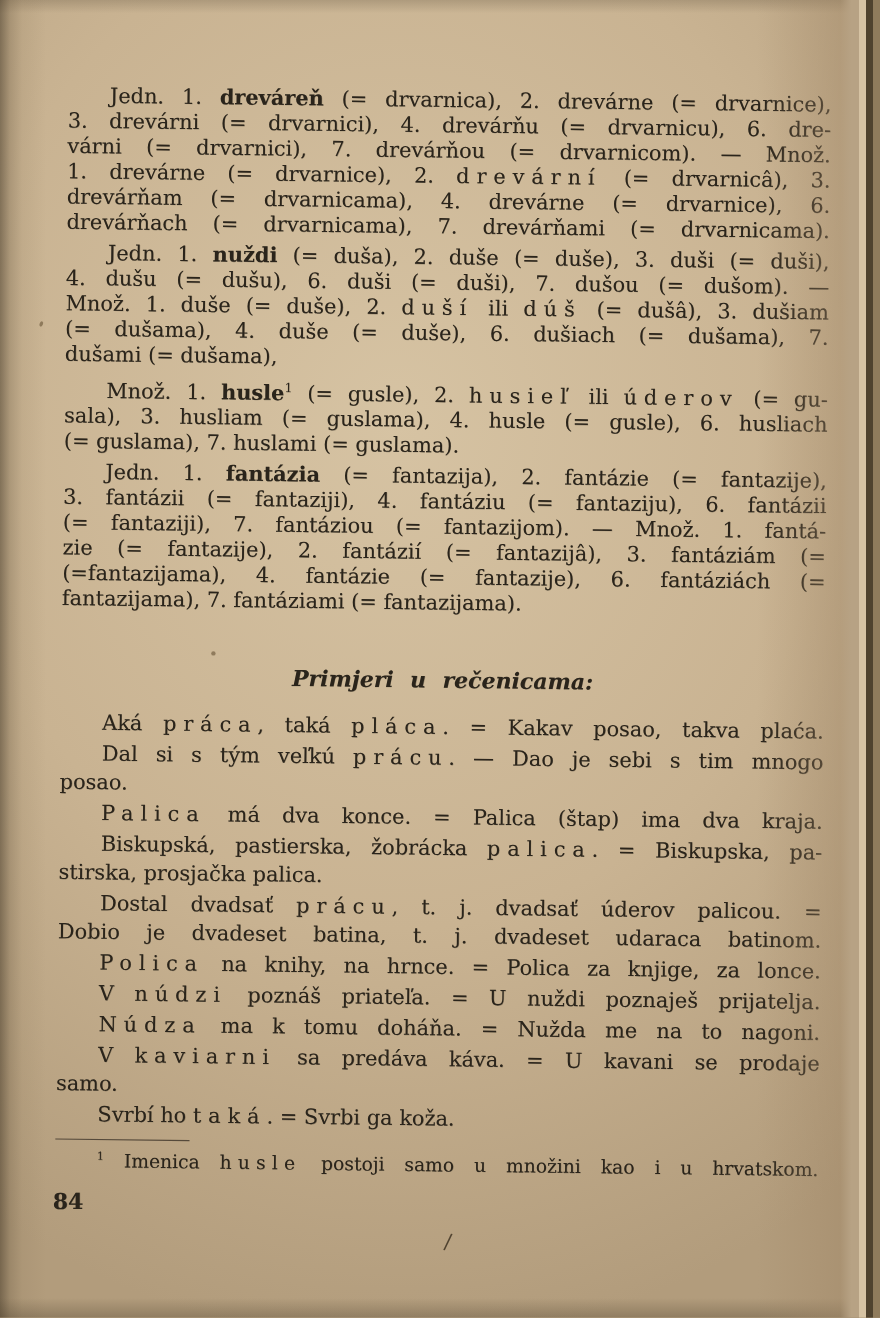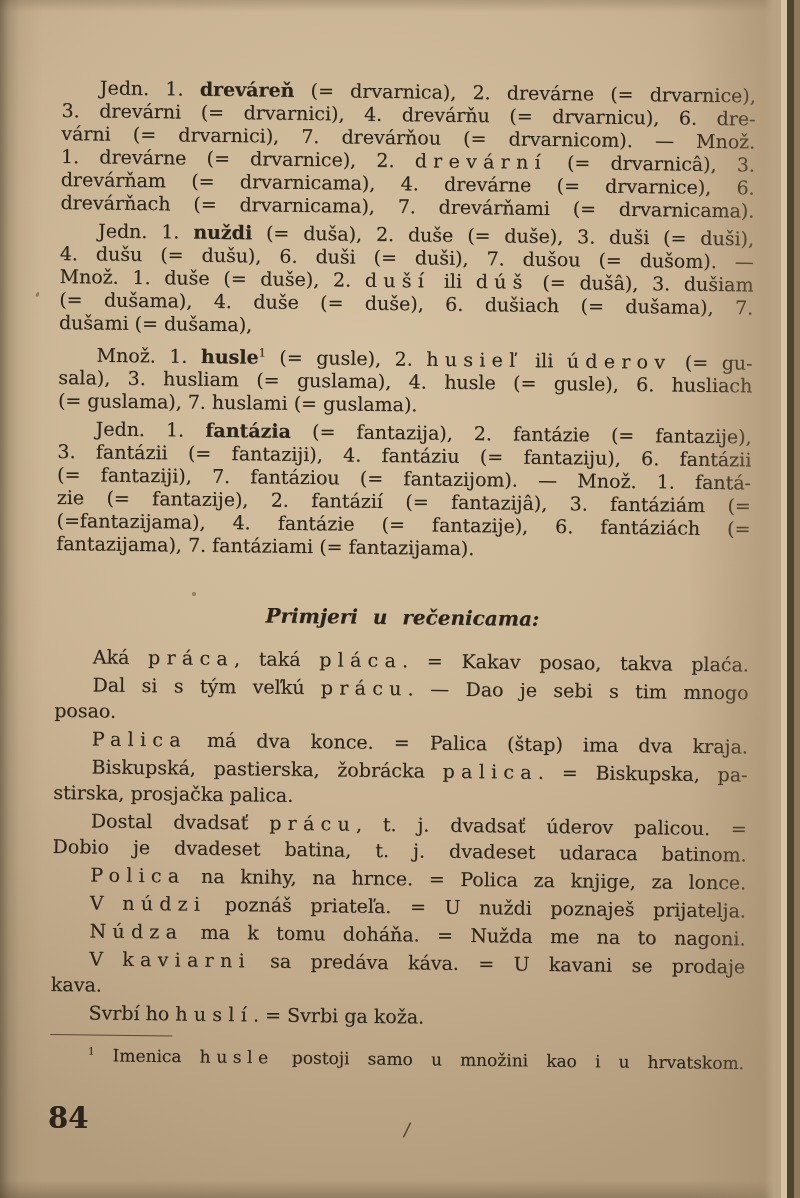--- a/index.html
+++ b/index.html
@@ -45,22 +45,22 @@
   .examples-heading {
     margin: 46px 0 18px 0; font-size: 20px; line-height: 24px;
     font-weight: bold; font-style: italic; text-align: center; word-spacing: 8px;
   }
   #examples .line { line-height: 26px; }
   #examples .para + .para { margin-top: 2px; }
 
   .footnote-rule { width: 122px; border: 0; border-top: 1.6px solid #55493a; margin: 9px 0 5px 0; }
   #footnote .line { font-size: 17px; line-height: 22px; }
 
-  .page-number { position: absolute; left: 48px; top: 1080px; font-size: 29px; font-weight: bold;
-    font-family: "DejaVu Serif", "Liberation Serif", serif; text-shadow: 0.3px 0.3px 0 rgba(42,36,27,0.4); margin-top: 21px; }
+  .page-number { position: absolute; left: 48px; top: 1080px; font-size: 20px; font-weight: bold;
+    font-family: "DejaVu Serif", "Liberation Serif", serif; text-shadow: 0.3px 0.3px 0 rgba(42,36,27,0.4); }
   .stray-mark { position: absolute; left: 404px; top: 1118px; font-size: 19px; color: rgba(62,50,34,0.85);
     transform: rotate(8deg); }
 </style>
 </head>
 <body>
 
 <div class="page">
   <div class="edge-top"></div>
   <div class="edge-left"></div>
 
@@ -119,24 +119,24 @@
           <div class="line ind j"><span class="seg-sp">Polica</span><span class="seg"> na knihy, na hrnce. = Polica za knjige, za lonce.</span></div>
         </div>
         <div class="para">
           <div class="line ind j"><span class="seg">V </span><span class="seg-sp">núdzi</span><span class="seg"> poznáš priateľa. = U nuždi poznaješ prijatelja.</span></div>
         </div>
         <div class="para">
           <div class="line ind j"><span class="seg-sp">Núdza</span><span class="seg"> ma k tomu doháňa. = Nužda me na to nagoni.</span></div>
         </div>
         <div class="para">
           <div class="line ind j"><span class="seg">V </span><span class="seg-sp">kaviarni</span><span class="seg"> sa predáva káva. = U kavani se prodaje</span></div>
-          <div class="line"><span class="seg">kava.</span></div>
+          <div class="line"><span class="seg">samo.</span></div>
         </div>
         <div class="para">
-          <div class="line ind"><span class="seg">Svrbí ho </span><span class="seg-sp">huslí</span><span class="seg">. = Svrbi ga koža.</span></div>
+          <div class="line ind"><span class="seg">Svrbí ho </span><span class="seg-sp">taká</span><span class="seg">. = Svrbi ga koža.</span></div>
         </div>
       </section>
     <hr class="footnote-rule">
     <section id="footnote">
         <div class="para">
           <div class="line ind j"><span class="seg-sup">1</span><span class="seg"> Imenica </span><span class="seg-sp">husle</span><span class="seg"> postoji samo u množini kao i u hrvatskom.</span></div>
         </div>
       </section>
   </main>
 

